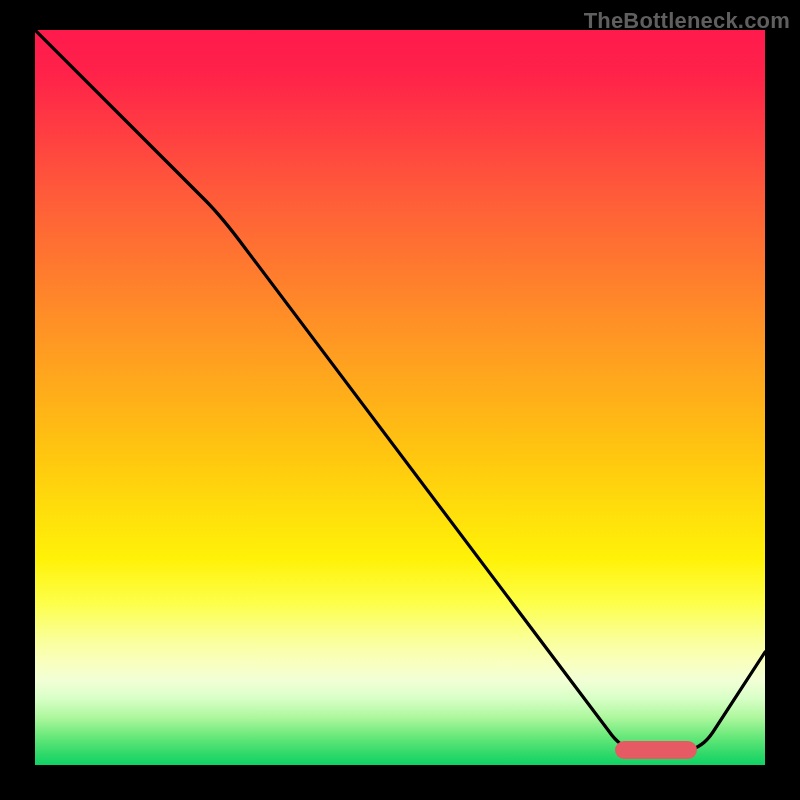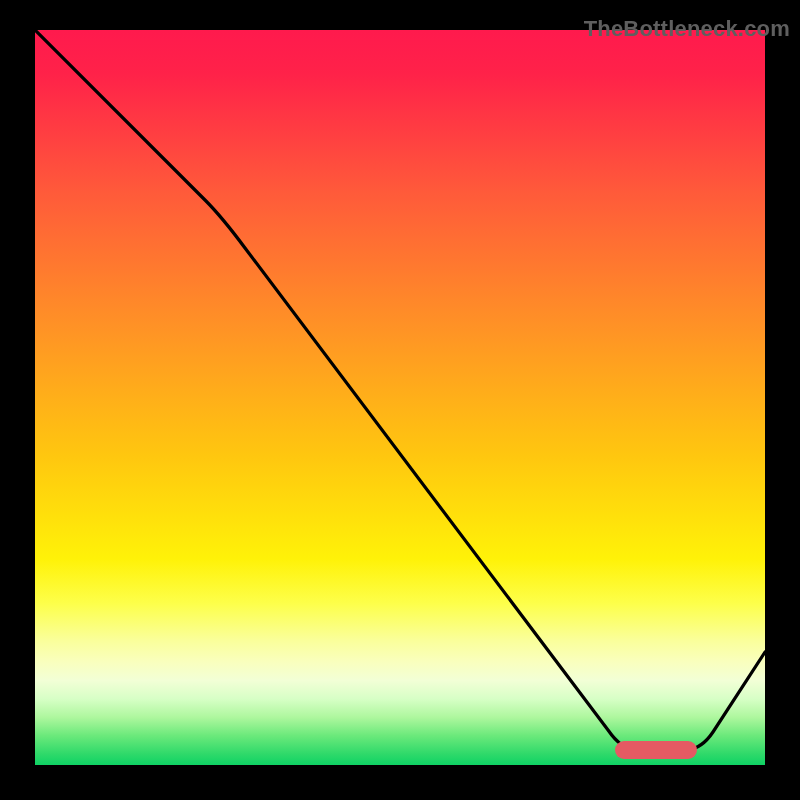--- a/index.html
+++ b/index.html
@@ -12,21 +12,21 @@
     font-family: Arial, Helvetica, sans-serif;
   }
   .outer {
     position: relative;
     width: 800px;
     height: 800px;
     background: #000;
   }
   .watermark {
     position: absolute;
-    top: 16px;
+    top: 8px;
     right: 10px;
     color: #5f5f5f;
     font-size: 22px;
     font-weight: 600;
     letter-spacing: 0.2px;
     z-index: 5;
   }
   .plot-frame {
     position: absolute;
     left: 35px;

